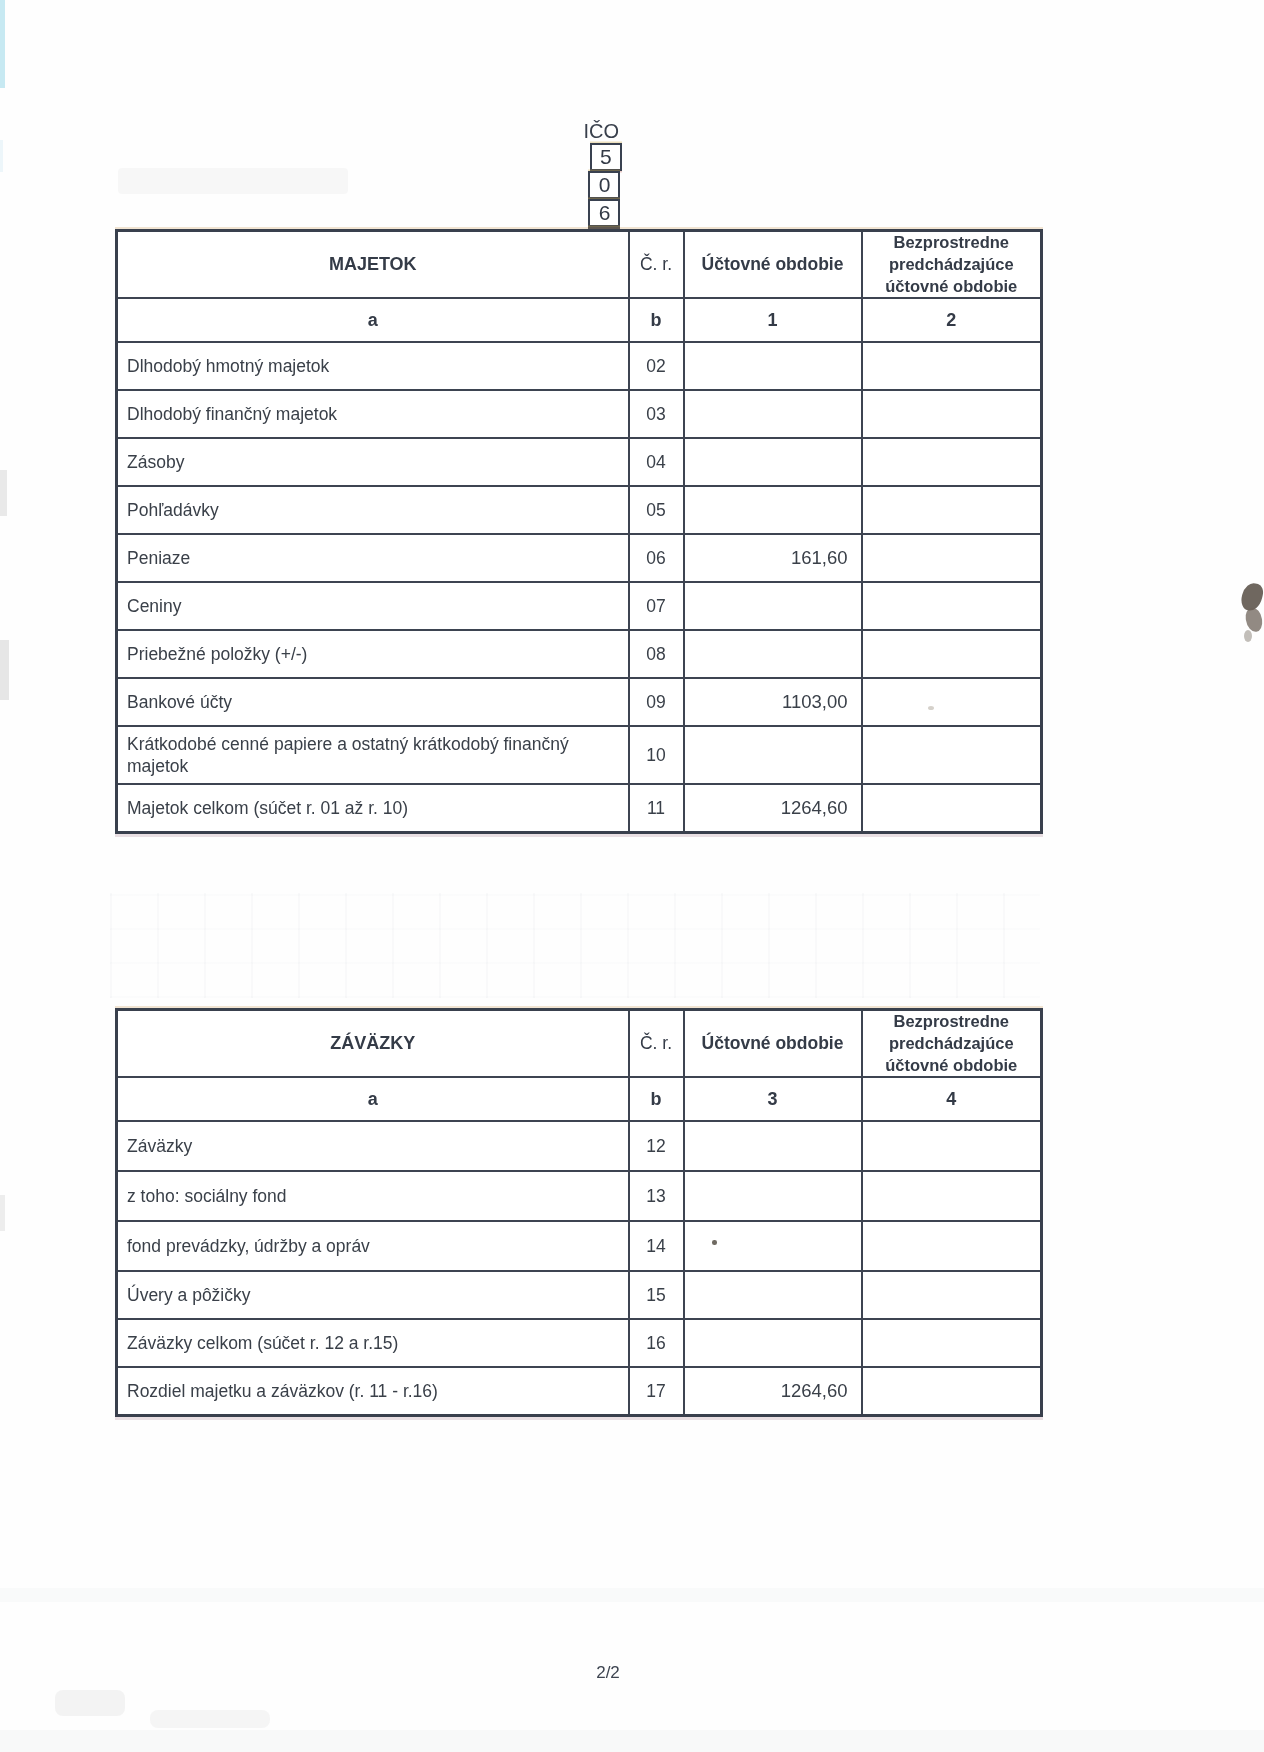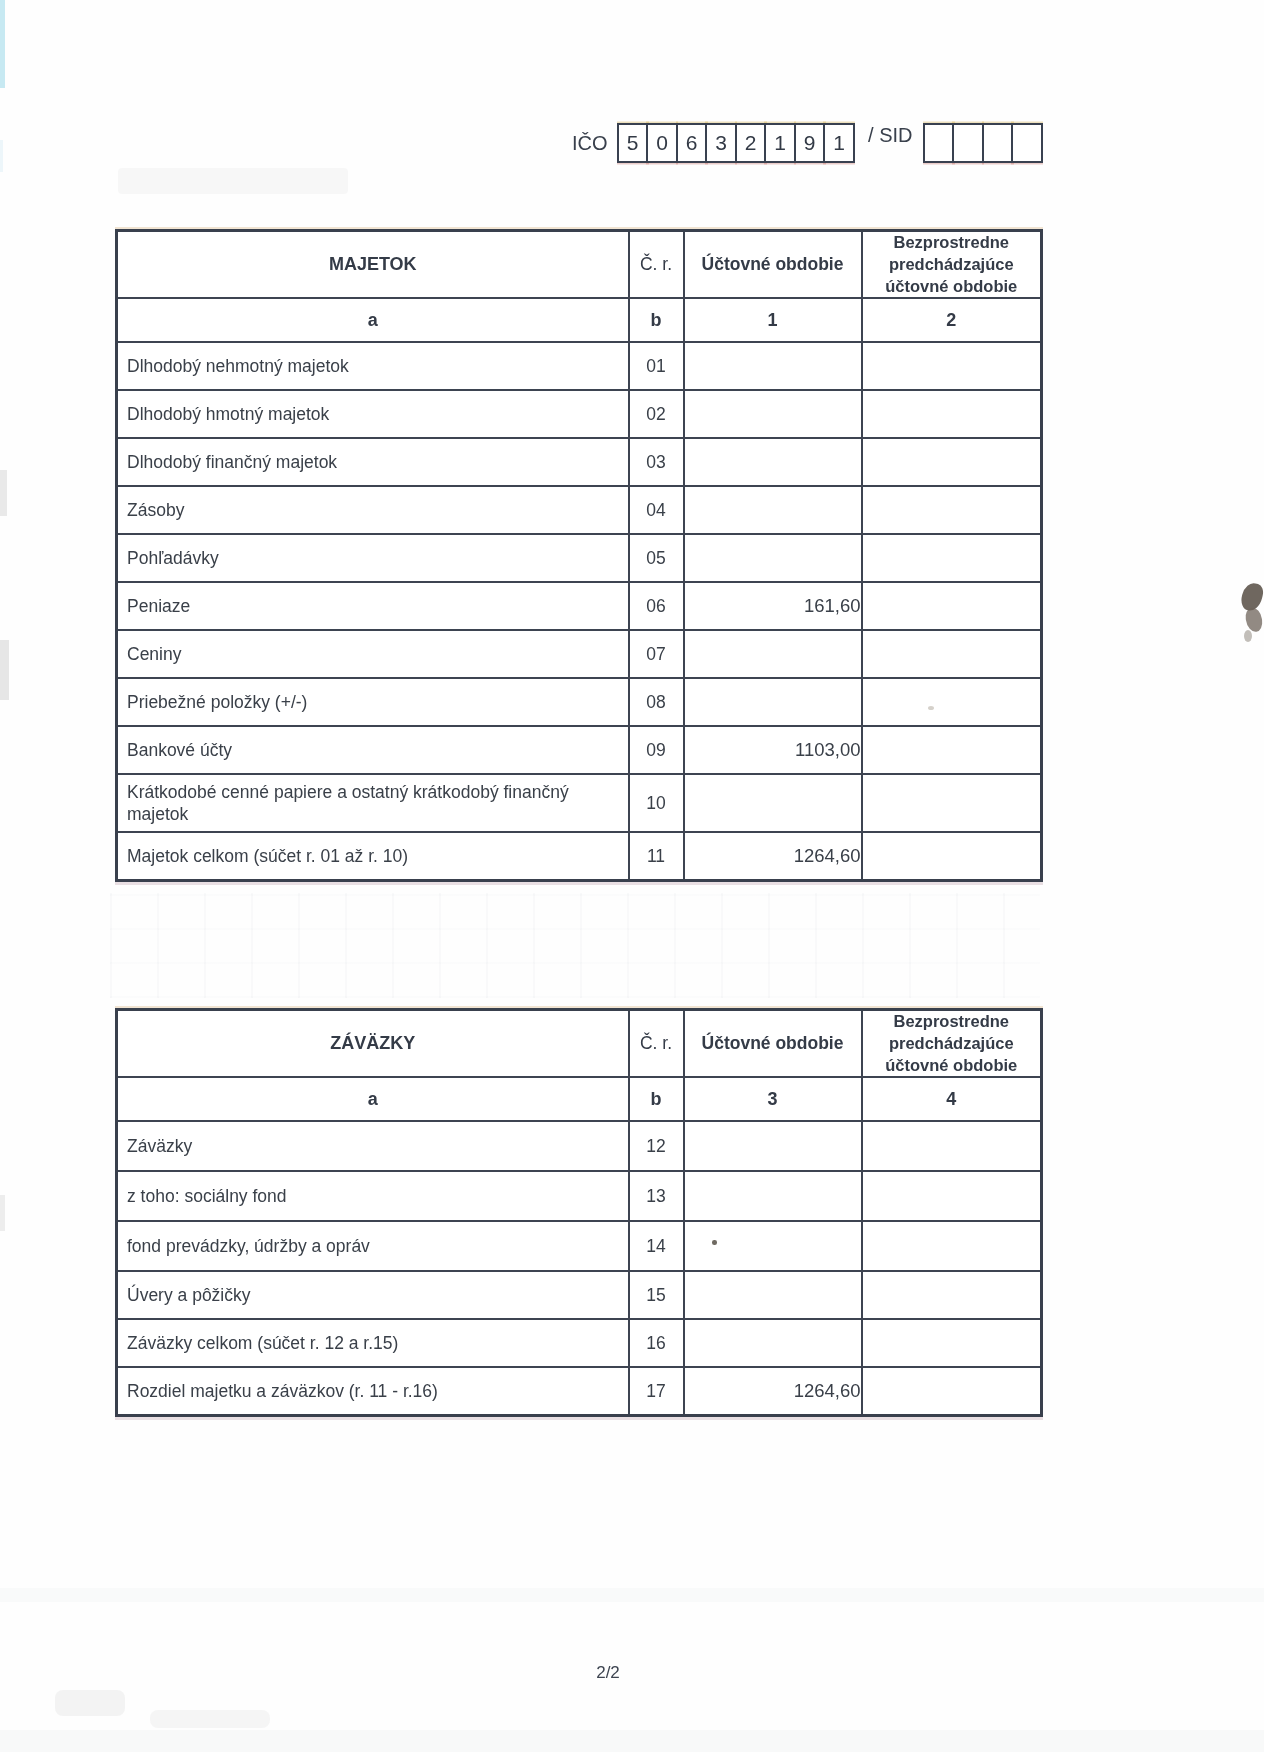--- a/index.html
+++ b/index.html
@@ -5,21 +5,21 @@
   html,body { margin:0; padding:0; }
   body {
     width:1264px; height:1752px; position:relative;
     background:#ffffff;
     font-family:"Liberation Sans", sans-serif;
     color:#3a4049;
   }
   .page { position:absolute; top:0; left:0; width:1264px; height:1752px; background:#fefefe; overflow:hidden; }
 
   
-  .ico-row { position:absolute; top:120px; left:572px; display:flex; align-items:center; height:46px; }
+  .ico-row { position:absolute; top:120px; left:572px; display:flex; align-items:center; height:46px;flex-direction:column; }
   .ico-label { font-size:20px; color:#39404c; margin-right:9px; }
   .digit-box, .sid-box {
     width:28px; height:36px; border:2.5px solid #394150; margin-left:-2.5px;
     display:flex; align-items:center; justify-content:center;
     font-size:21px; color:#333a46; background:#fff; box-sizing:content-box;
     box-shadow:0 -1.5px 0 rgba(205,170,70,.35), 0 1.5px 0 rgba(190,90,80,.3);
   }
   .digit-box.first, .sid-box.first { margin-left:0; }
   .sid-label { font-size:20px; color:#39404c; margin:0 10px 16px 13px; }
 
@@ -34,21 +34,21 @@
   #zavazky-table { top:1008px; }
   .sheet th, .sheet td { border:2px solid #3d4451; padding:0; vertical-align:middle; }
   .h-title { font-weight:bold; font-size:18px; text-align:center; color:#343b47; }
   .h-cr    { font-weight:normal; font-size:17.5px; text-align:center; color:#343b47; }
   .h-cur   { font-weight:bold; font-size:17.5px; text-align:center; color:#343b47; }
   .h-prev  { font-weight:bold; font-size:16.5px; line-height:1.32; text-align:center; padding:3px 6px; color:#343b47; }
   tr.sub th { font-weight:bold; font-size:18px; text-align:center; color:#343b47; }
   td.lbl { font-size:17.5px; text-align:left; padding:2px 6px 2px 9px; line-height:1.3; }
   td.lbl.indent { }
   td.cr  { text-align:center; font-size:17.5px; }
-  td.val { text-align:right; font-size:18.5px; position:relative; }
+  td.val { text-align:right; padding-right:13px; font-size:18.5px; position:relative; }
   tr.bold td.lbl { font-weight:normal; }
   tr.rh65 { height:65px; } tr.rh67 { height:67px; } tr.rh44 { height:44px; }
   tr.rh48 { height:48px; } tr.rh50 { height:50px; } tr.rh58 { height:58px; }
 
   
   .page-num { position:absolute; top:1663px; left:576px; width:64px; text-align:center; font-size:17px; color:#3d4450; }
 
   
   .artifact { position:absolute; pointer-events:none; }
   .edge-cyan-1 { top:0; left:0; width:5px; height:88px; background:#b9e4ef; opacity:.8; }
@@ -109,26 +109,20 @@
       <th class="h-cur">Účtovné obdobie</th>
       <th class="h-prev">Bezprostredne predchádzajúce účtovné obdobie</th>
     </tr>
     <tr class="sub rh44">
       <th>a</th>
       <th>b</th>
       <th>1</th>
       <th>2</th>
     </tr>
     <tr class="rh48">
-      <td class="lbl">Dlhodobý nehmotný majetok</td>
-      <td class="cr">01</td>
-      <td class="val"></td>
-      <td class="val"></td>
-    </tr>
-    <tr class="rh48">
       <td class="lbl">Dlhodobý hmotný majetok</td>
       <td class="cr">02</td>
       <td class="val"></td>
       <td class="val"></td>
     </tr>
     <tr class="rh48">
       <td class="lbl">Dlhodobý finančný majetok</td>
       <td class="cr">03</td>
       <td class="val"></td>
       <td class="val"></td>

